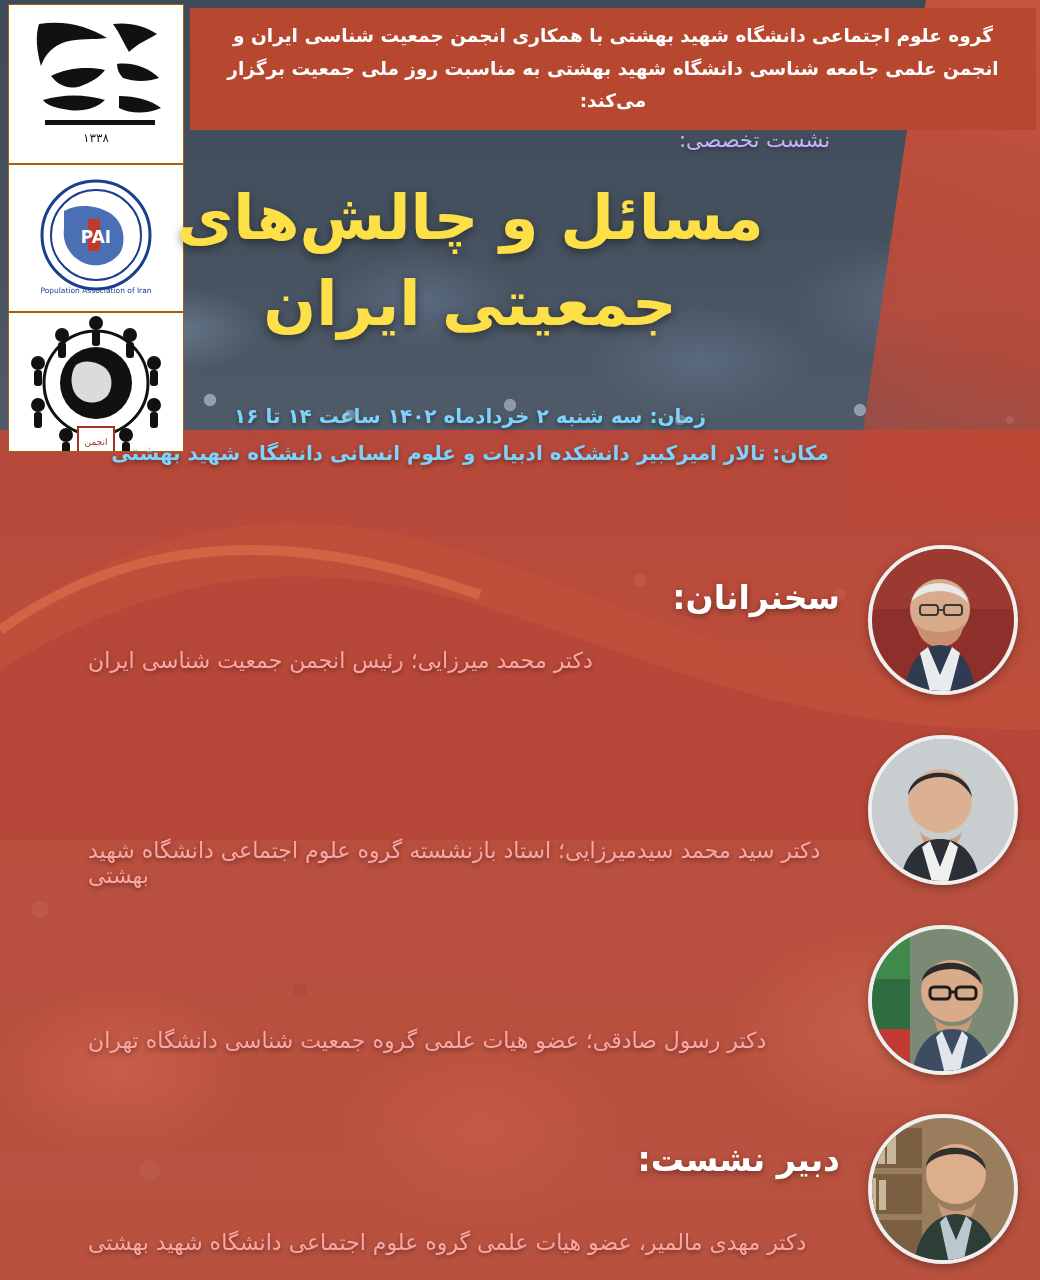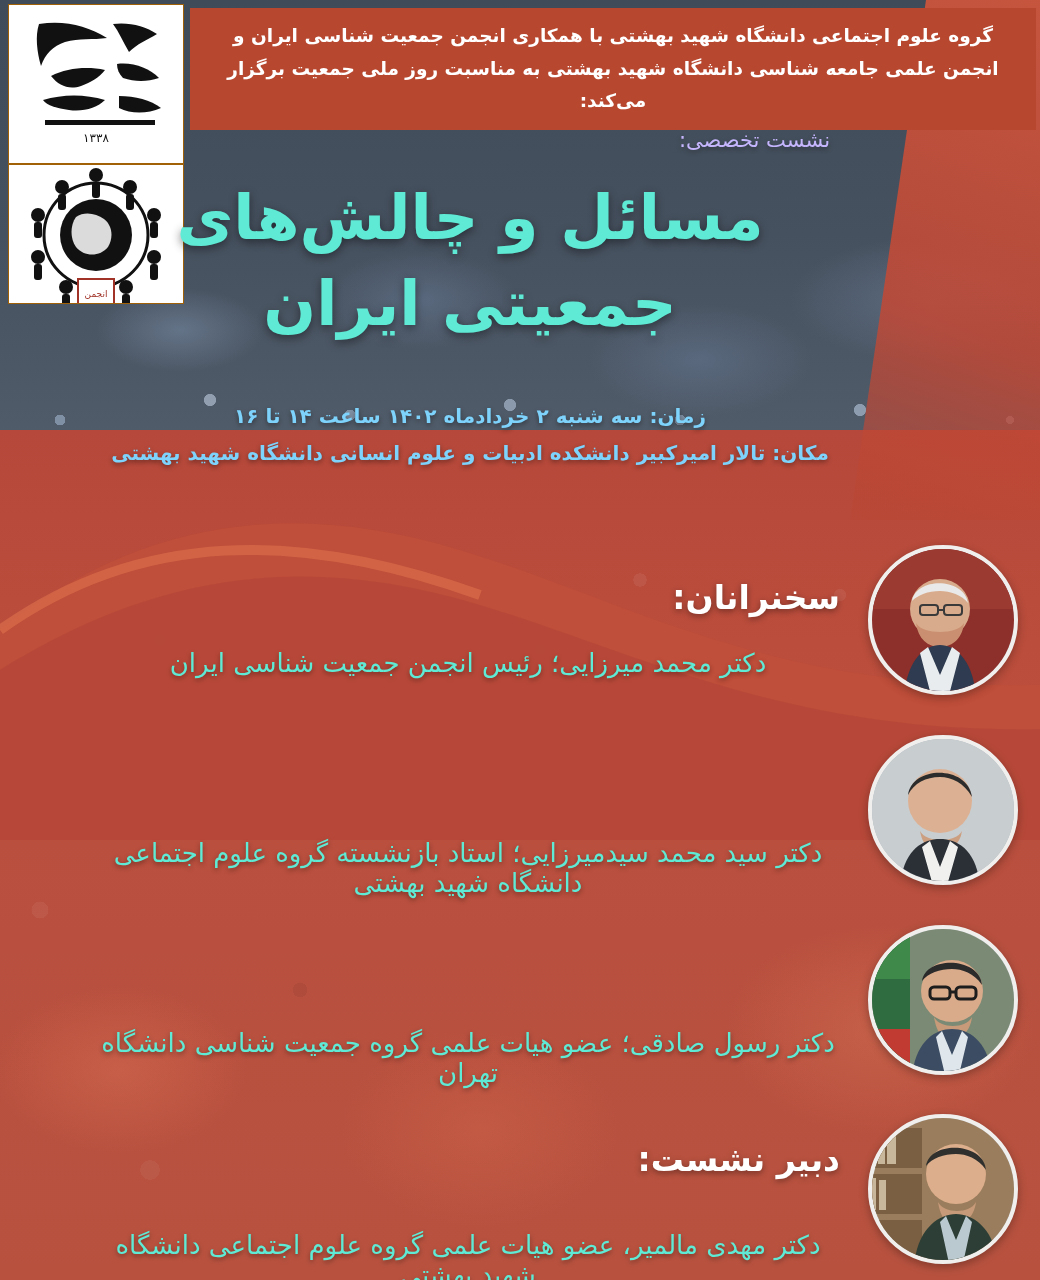--- a/index.html
+++ b/index.html
@@ -146,21 +146,21 @@
     color: #c4b5fd;
     font-size: 21px;
     letter-spacing: 1px;
     direction: rtl;
     text-shadow: 0 2px 5px rgba(0,0,0,.35);
   }
   .title-main {
     position: absolute;
     right: 200px; top: 175px;
     width: 740px;
-    color: #5eead4;
+    color: #fde047;
     font-size: 62px;
     font-weight: bold;
     line-height: 1.38;
     text-align: center;
     direction: rtl;
     text-shadow: 0 3px 10px rgba(0,0,0,.45);
   }
   .meta-lines {
     position: absolute;
     right: 190px; top: 398px;
@@ -201,23 +201,23 @@
     border-radius: 50%;
     border: 4px solid #f0efed;
     overflow: hidden;
     background: #cfd5dc;
     box-shadow: 0 3px 10px rgba(0,0,0,.3);
   }
   .person .name {
     position: absolute;
     right: 192px;
     width: 760px;
-    text-align: center;
-    color: #5eead4;
-    font-size: 26px;
+    text-align: left;
+    color: #fca5a5;
+    font-size: 22px;
     direction: rtl;
     text-shadow: 0 2px 5px rgba(0,0,0,.4);
   }
 
   .p1 { top: 540px; height: 160px; }
   .p2 { top: 730px; height: 160px; }
   .p3 { top: 920px; height: 160px; }
   .p4 { top: 1108px; height: 162px; padding-left: 29px; }
 
   .p1 .name { top: 108px; }
@@ -260,20 +260,30 @@
           <path d="M30 60 C46 52, 66 50, 84 54 C78 62, 70 66, 60 70 C48 74, 38 70, 30 60 Z"></path>
           <path d="M96 48 C112 46, 128 52, 138 62 C126 66, 114 66, 102 62 C98 58, 96 53, 96 48 Z"></path>
           <path d="M22 84 C42 78, 64 78, 84 84 C76 92, 62 96, 48 94 C36 92, 26 90, 22 84 Z"></path>
           <path d="M98 80 C114 80, 130 84, 140 92 C126 98, 110 98, 98 92 Z"></path>
           <rect x="24" y="104" width="110" height="5"></rect>
         </g>
         <text x="75" y="126" font-size="12" text-anchor="middle" fill="#111111" font-family="'DejaVu Sans', sans-serif">۱۳۳۸</text>
       </svg>
     </div>
 
+    <div class="logo-box two">
+      <svg class="pai-mark" viewBox="0 0 140 130">
+        <circle cx="70" cy="62" r="54" fill="#ffffff" stroke="#1b3f8f" stroke-width="3"></circle>
+        <circle cx="70" cy="62" r="45" fill="#ffffff" stroke="#1b3f8f" stroke-width="2"></circle>
+        <path d="M38 38 C52 30, 70 32, 84 40 C96 48, 100 62, 96 76 C90 90, 72 96, 58 90 C44 84, 36 70, 38 56 Z" fill="#2b56a8" opacity="0.85"></path>
+        <path d="M62 46 L74 46 L74 78 L62 78 Z" fill="#c0392b"></path>
+        <text x="70" y="70" font-size="17" text-anchor="middle" fill="#ffffff" font-family="'DejaVu Sans', sans-serif" font-weight="bold">PAI</text>
+        <text x="70" y="120" font-size="7.5" text-anchor="middle" fill="#1b3f8f" font-family="'DejaVu Sans', sans-serif">Population Association of Iran</text>
+      </svg>
+    </div>
 
     <div class="logo-box three">
       <svg class="soc-mark" viewBox="0 0 156 162">
         <rect x="0" y="0" width="156" height="162" fill="#ffffff"></rect>
         <g stroke="#111111" stroke-width="3" fill="none">
           <circle cx="78" cy="82" r="52"></circle>
         </g>
         <g fill="#111111">
           <circle cx="78" cy="22" r="7"></circle>
             <rect x="74" y="29" width="8" height="16" rx="3"></rect>

